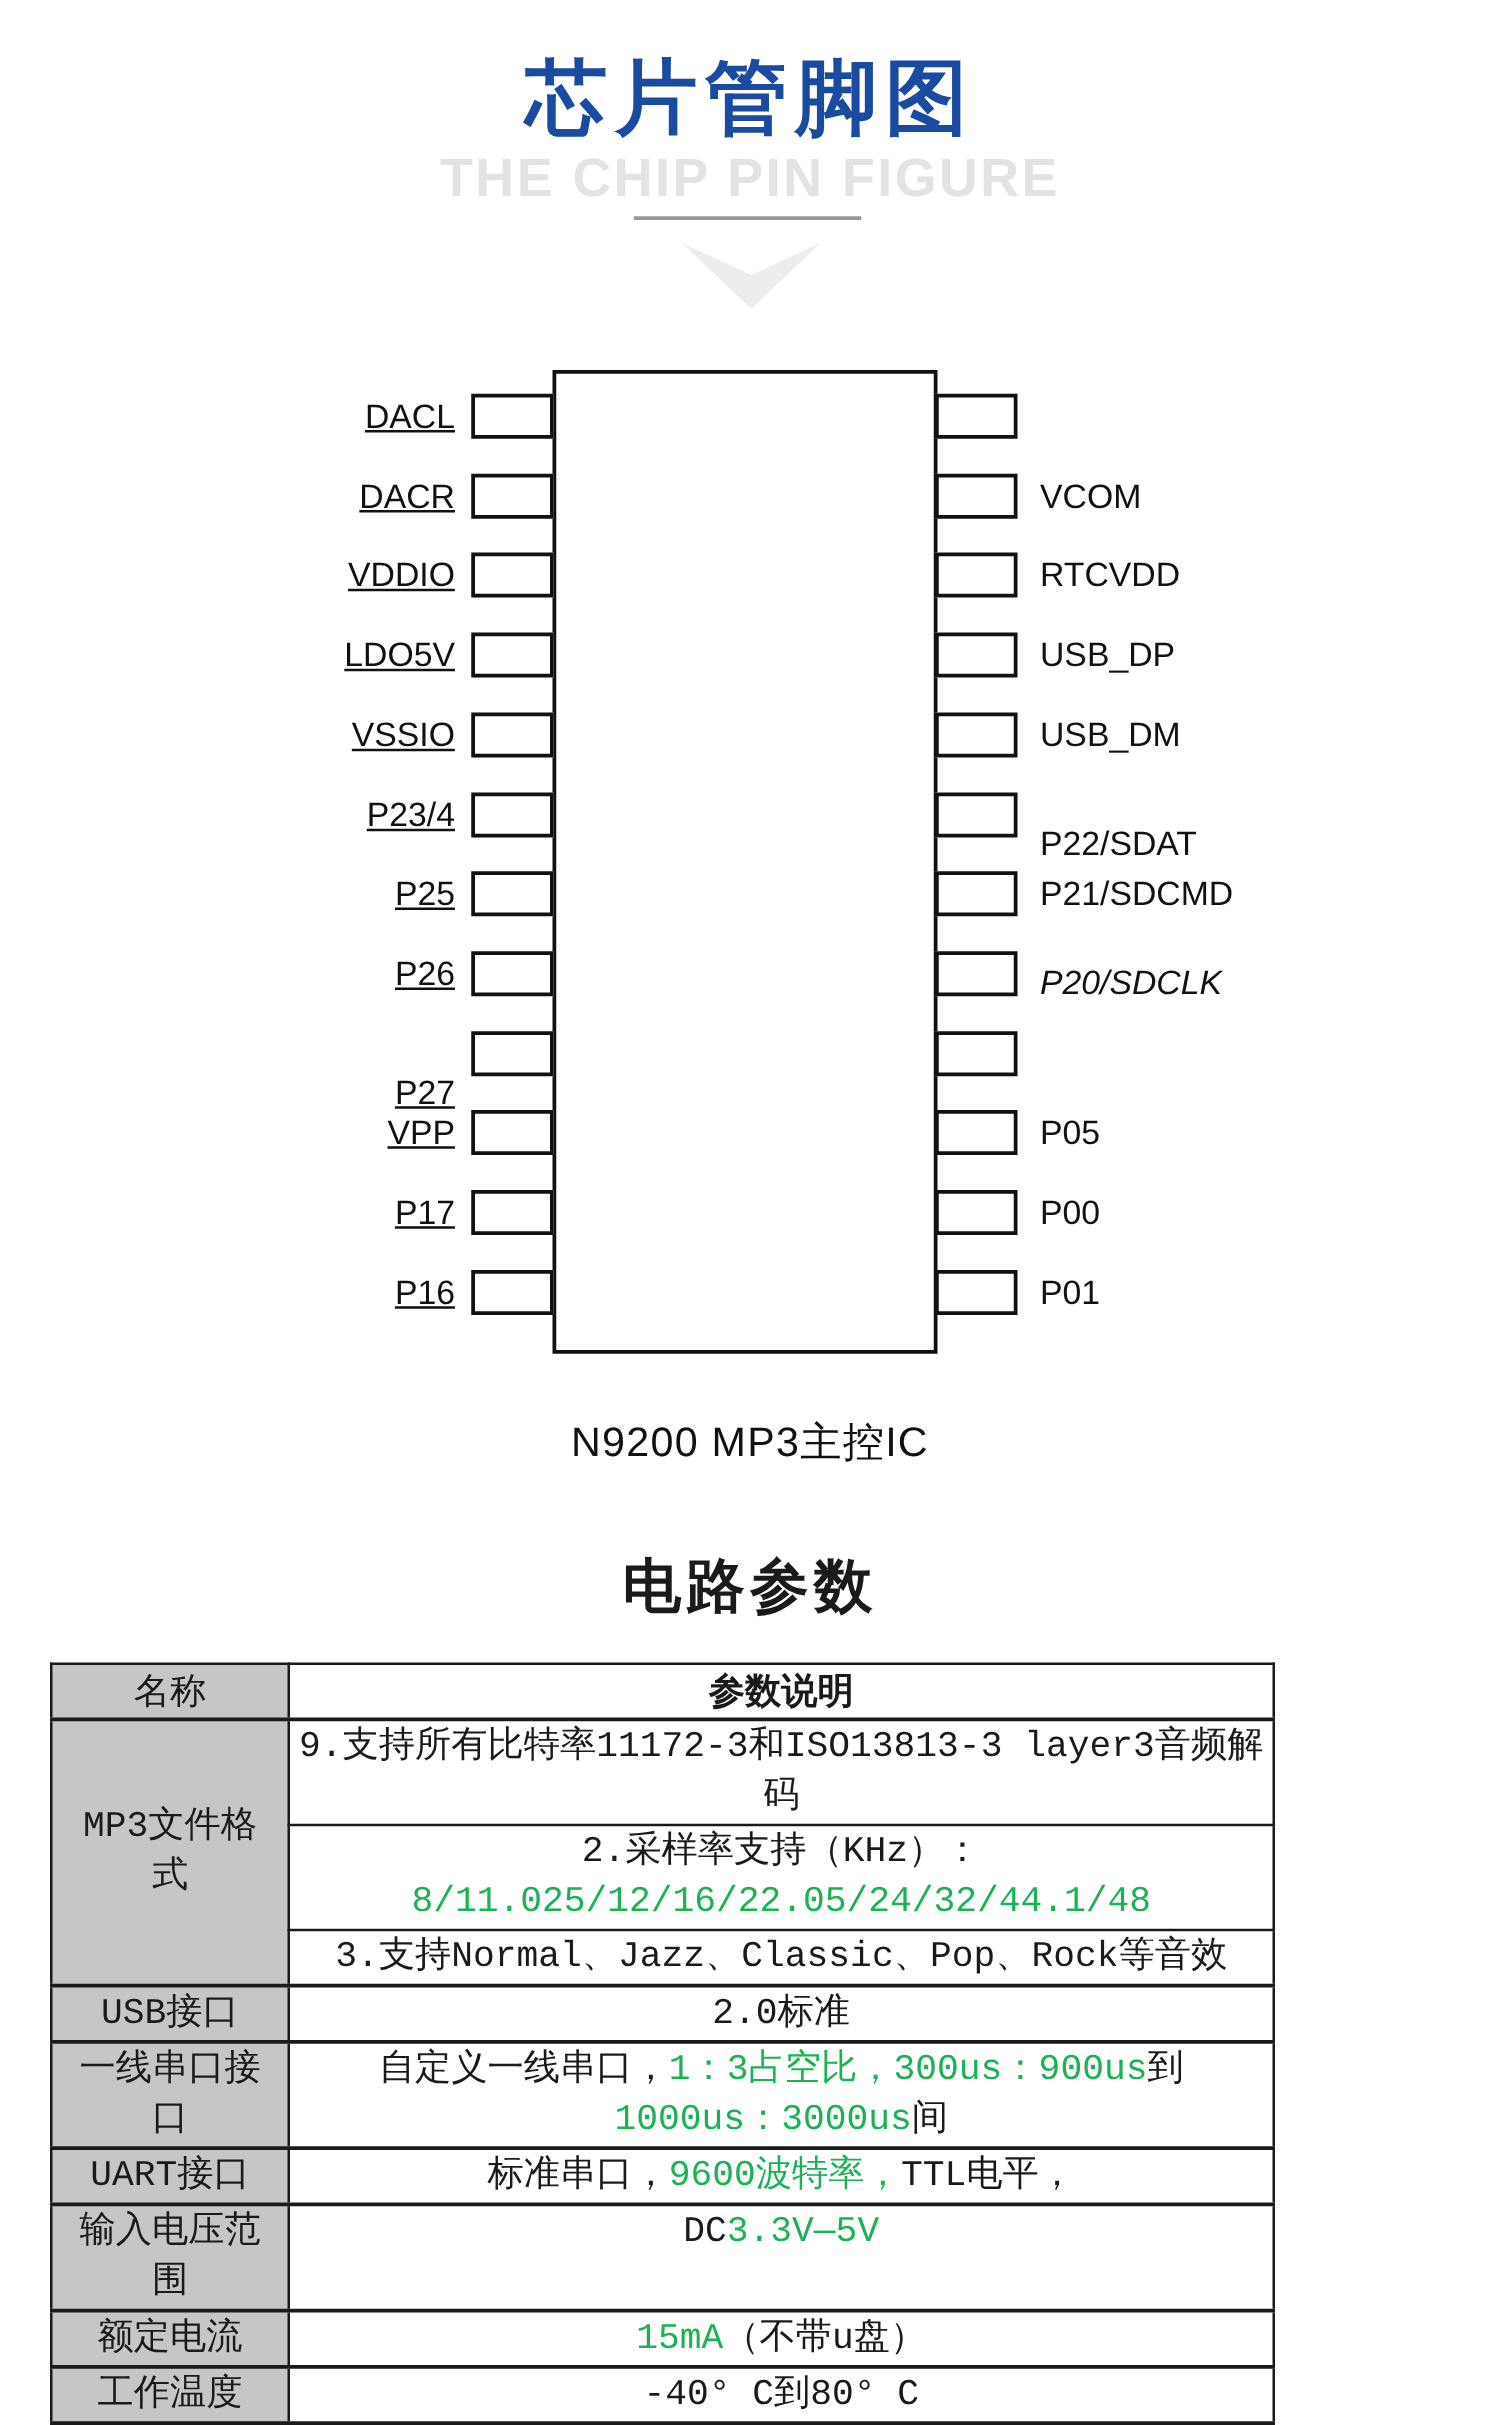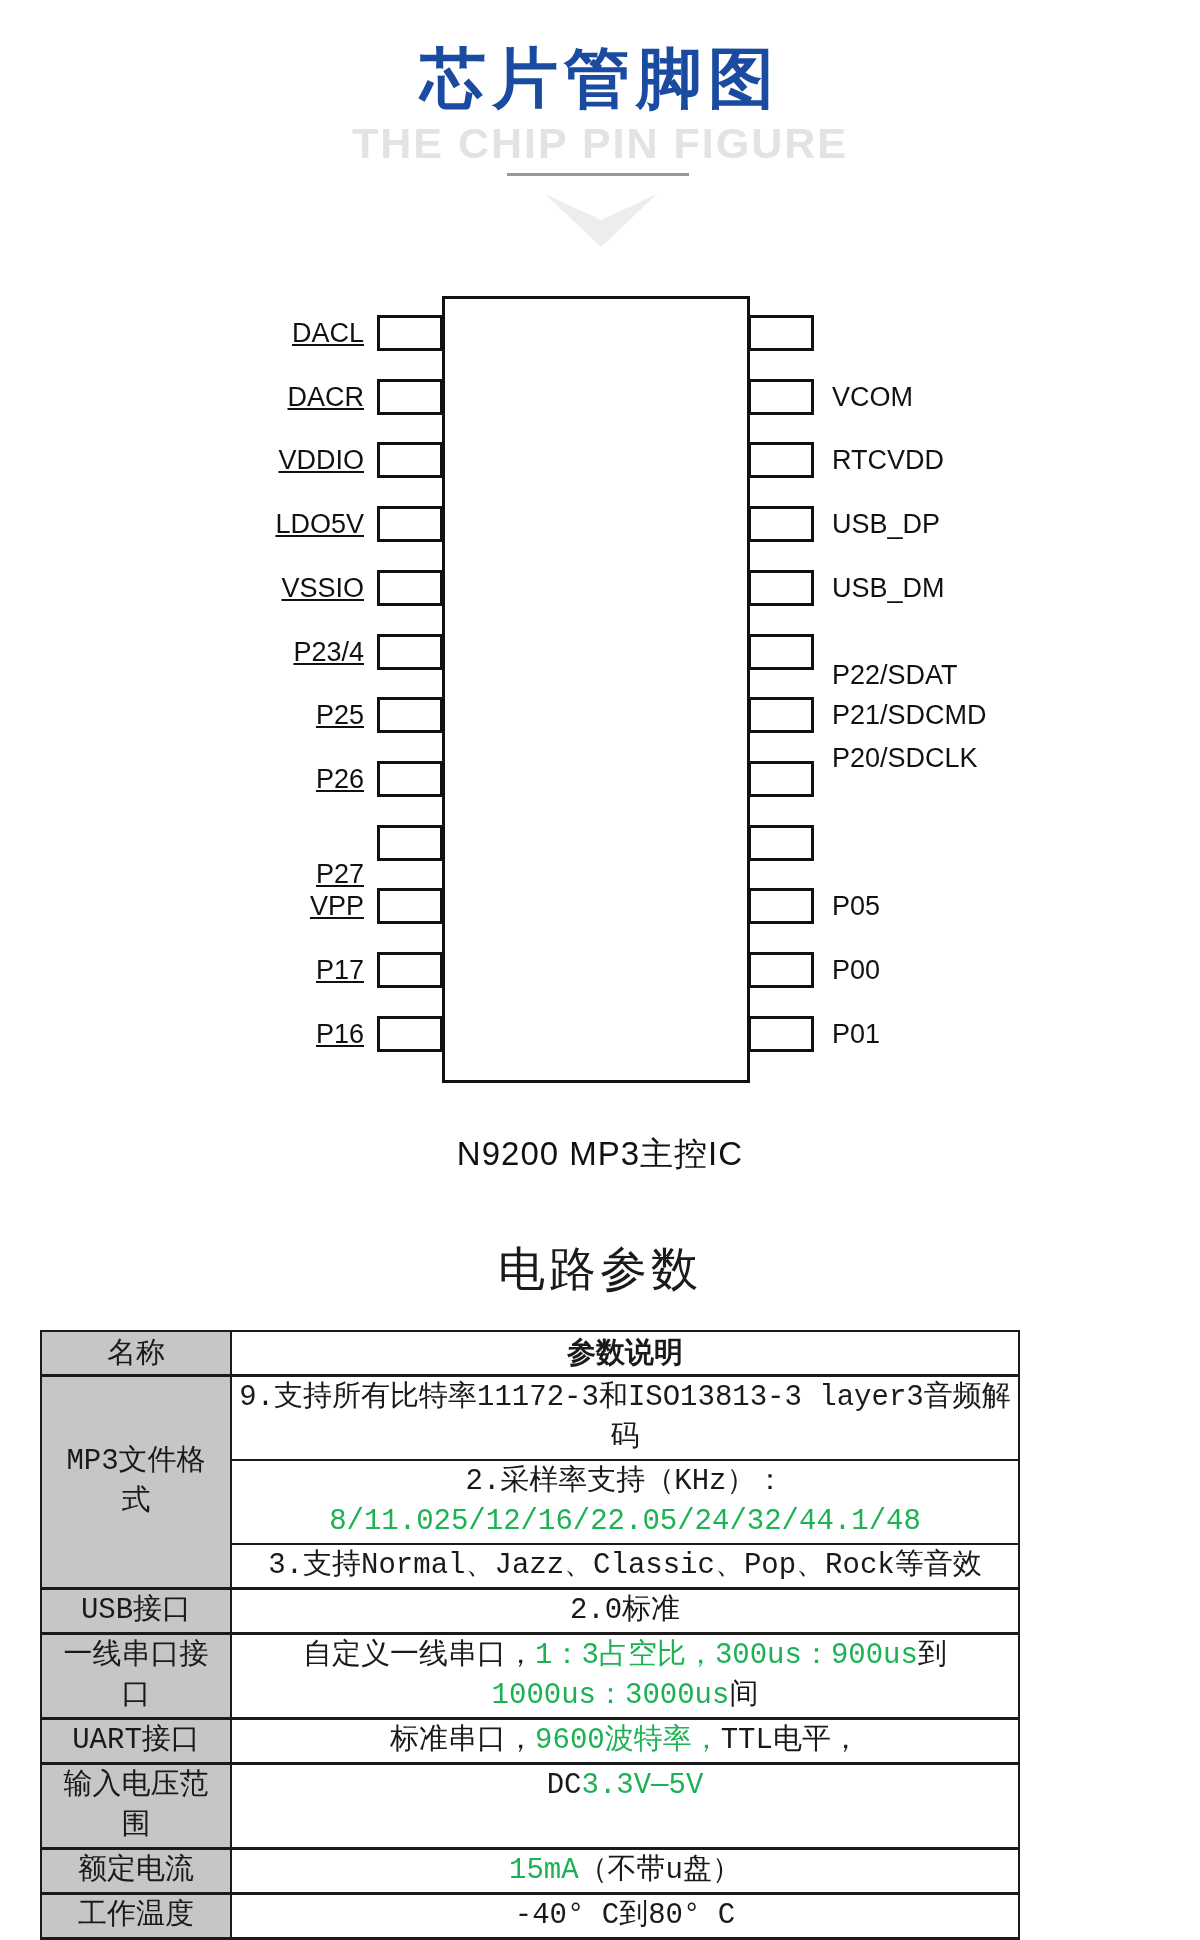--- a/index.html
+++ b/index.html
@@ -18,21 +18,21 @@
   .pin-box{position:absolute;width:66px;height:36px;border:3px solid #111;
            box-sizing:border-box;background:#fff;}
   .pin-label{position:absolute;height:36px;line-height:36px;font-size:27px;color:#111;
              white-space:nowrap;}
   .pin-label.left{text-align:right;text-decoration:underline;}
   .pin-label.right{text-align:left;}
 
   .chip-caption{position:absolute;top:1132px;left:0;width:100%;text-align:center;
                 font-size:33px;color:#111;letter-spacing:1px;}
   .section-heading{position:absolute;top:1238px;left:0;width:100%;margin:0;text-align:center;
-                   font-size:47px;font-weight:400;color:#1a1a1a;letter-spacing:4px;}
+                   font-size:47px;font-weight:700;color:#1a1a1a;letter-spacing:4px;}
 
   table.params{position:absolute;left:40px;top:1330px;width:980px;
                border-collapse:collapse;table-layout:fixed;
                font-family:Liberation Mono, monospace;color:#1a1a1a;}
   .params th,.params td{border:2px solid #1a1a1a;}
   .params thead th{height:34px;font-size:29px;text-align:center;padding:1px 6px;}
   .params thead th.name-col{background:var(--namebg);font-weight:normal;}
   .params thead th.desc-col{font-weight:bold;}
   .params td{height:40px;font-size:29px;text-align:center;padding:1px 6px;line-height:40px;}
   .params td.name{background:var(--namebg);word-break:break-all;padding:1px 13px;
@@ -142,21 +142,21 @@
     <div class="pin-label right" style="top: 442px; left: 832px; width: 330px;">RTCVDD</div>
     <div class="pin-box" style="top: 506px; left: 748px;"></div>
     <div class="pin-label right" style="top: 506px; left: 832px; width: 330px;">USB_DP</div>
     <div class="pin-box" style="top: 570px; left: 748px;"></div>
     <div class="pin-label right" style="top: 570px; left: 832px; width: 330px;">USB_DM</div>
     <div class="pin-box" style="top: 634px; left: 748px;"></div>
     <div class="pin-label right" style="top: 634px; left: 832px; width: 330px; margin-top: 23px;">P22/SDAT</div>
     <div class="pin-box" style="top: 697px; left: 748px;"></div>
     <div class="pin-label right" style="top: 697px; left: 832px; width: 330px;">P21/SDCMD</div>
     <div class="pin-box" style="top: 761px; left: 748px;"></div>
-    <div class="pin-label right" style="top: 740px; left: 832px; width: 330px;">P20/SDCLK</div>
+    <div class="pin-label right" style="top: 768px; left: 832px; width: 330px; font-style: italic;">P20/SDCLK</div>
     <div class="pin-box" style="top: 825px; left: 748px;"></div>
     <div class="pin-box" style="top: 888px; left: 748px;"></div>
     <div class="pin-label right" style="top: 888px; left: 832px; width: 330px;">P05</div>
     <div class="pin-box" style="top: 952px; left: 748px;"></div>
     <div class="pin-label right" style="top: 952px; left: 832px; width: 330px;">P00</div>
     <div class="pin-box" style="top: 1016px; left: 748px;"></div>
     <div class="pin-label right" style="top: 1016px; left: 832px; width: 330px;">P01</div>
   </div>
 
 </body></html>

